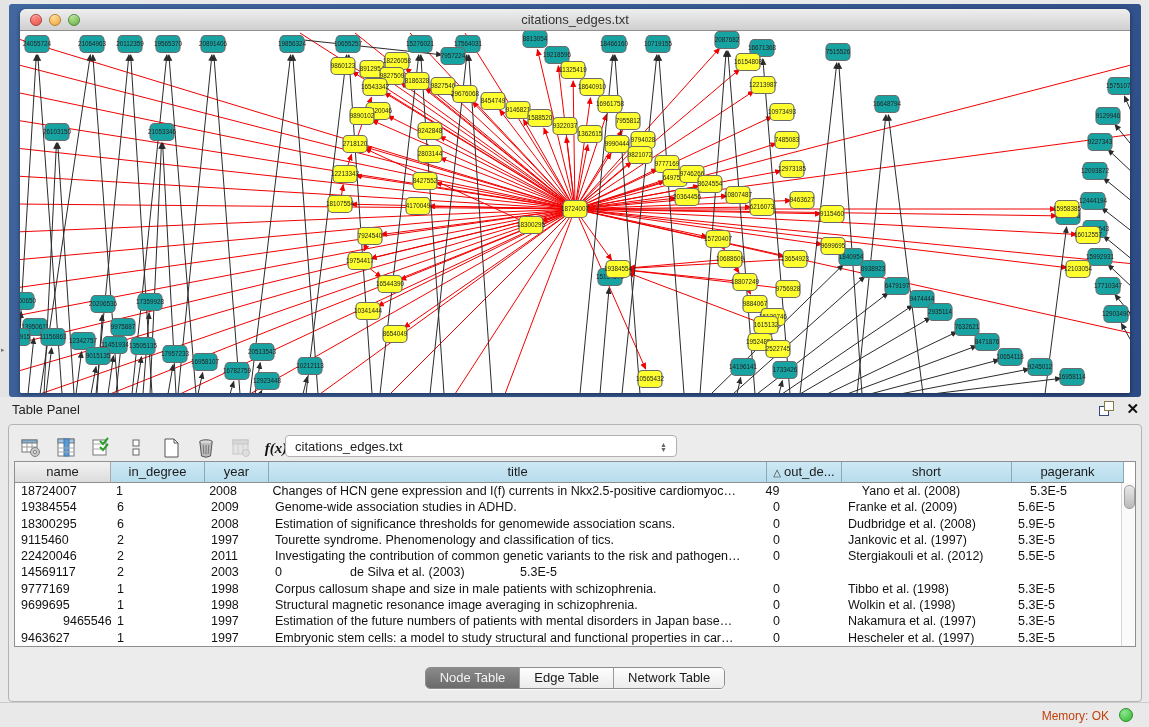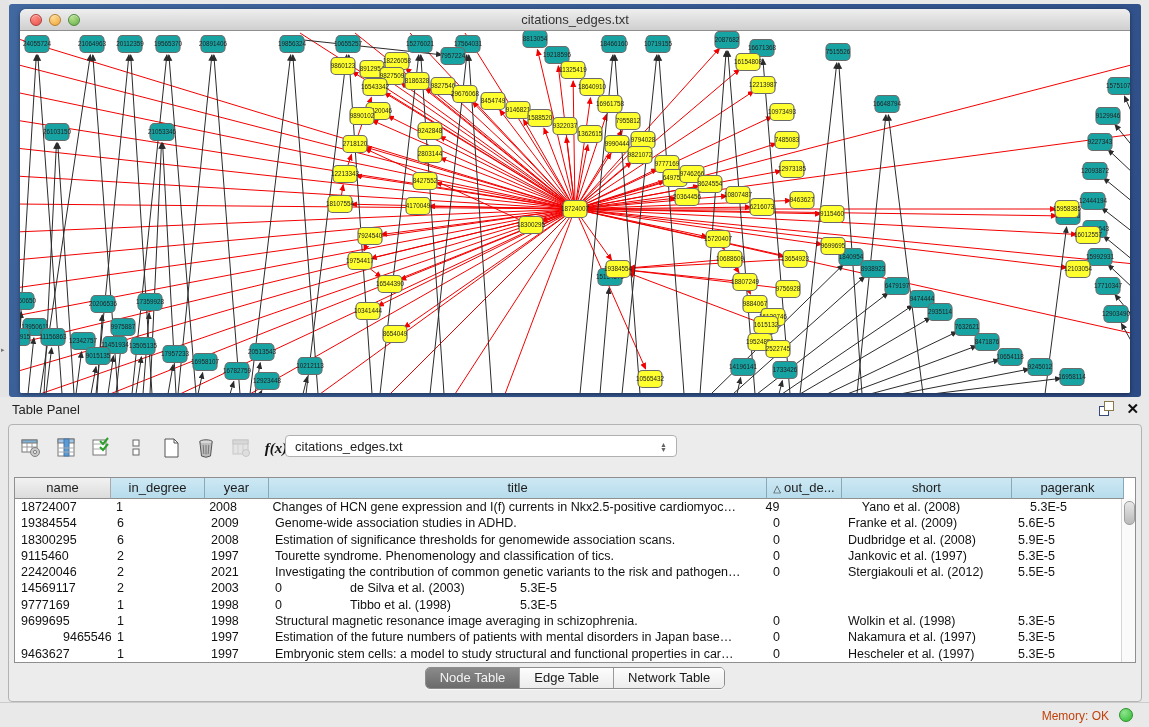--- a/index.html
+++ b/index.html
@@ -41,21 +41,21 @@
   .tbtn{width:24px;height:24px;display:flex;align-items:center;justify-content:center;cursor:pointer;}
   .tbtn.disabled{opacity:.45;cursor:default;}
   .fx{font-size:15px;font-weight:bold;font-style:italic;color:#111;font-family:"Liberation Serif",serif;}
   .combo{position:absolute;left:276px;top:10px;width:392px;height:22px;background:#fff;
     border:1px solid #b0b0b0;border-radius:4px;font-size:13px;color:#222;line-height:22px;
     padding-left:9px;box-sizing:border-box;cursor:pointer;}
   .combo .steppers{position:absolute;right:9px;top:0;height:22px;display:flex;flex-direction:column;justify-content:center;color:#666;}
   .combo .steppers span{font-size:7px;line-height:5px;}
 
   
-  .gridwrap{position:absolute;left:5px;top:52px;width:1122px;height:186px;background:#fff;border:1px solid #8f8f8f;box-sizing:border-box;}
+  .gridwrap{position:absolute;left:5px;top:36px;width:1122px;height:186px;background:#fff;border:1px solid #8f8f8f;box-sizing:border-box;}
   .thead{display:flex;height:21px;}
   .th{box-sizing:border-box;border-right:1px solid #8aa9b8;border-bottom:1px solid #8f8f8f;
     background:linear-gradient(#cde8f4,#b7dcec);font-size:13px;color:#1c1c1c;text-align:center;
     line-height:20px;overflow:hidden;white-space:nowrap;cursor:pointer;}
   .th.gray{background:linear-gradient(#f2f2f2,#dcdcdc);border-right:1px solid #aaa;}
   .sortglyph{font-size:10px;margin-right:3px;color:#333;}
   .tbody{position:relative;}
   .tr{display:flex;height:16.3px;cursor:default;}
   .td{box-sizing:border-box;font-size:12.5px;color:#111;padding-left:6px;overflow:hidden;
     white-space:nowrap;line-height:16.3px;}
@@ -927,38 +927,39 @@
               <div class="td" style="width: 94px;">2</div>
               <div class="td" style="width: 64px;">1997</div>
               <div class="td" style="width: 498px;">Tourette syndrome. Phenomenology and classification of tics.</div>
               <div class="td" style="width: 75px;">0</div>
               <div class="td" style="width: 170px;">Jankovic et al. (1997)</div>
               <div class="td" style="width: 112px;">5.3E-5</div>
             </div>
             <div class="tr">
               <div class="td" style="width: 96px;">22420046</div>
               <div class="td" style="width: 94px;">2</div>
-              <div class="td" style="width: 64px;">2021</div>
+              <div class="td" style="width: 64px;">2011</div>
               <div class="td" style="width: 498px;">Investigating the contribution of common genetic variants to the risk and pathogen…</div>
               <div class="td" style="width: 75px;">0</div>
               <div class="td" style="width: 170px;">Stergiakouli et al. (2012)</div>
               <div class="td" style="width: 112px;">5.5E-5</div>
             </div>
             <div class="tr">
               <div class="td" style="width: 96px;">14569117</div>
               <div class="td" style="width: 94px;">2</div>
               <div class="td" style="width: 64px;">2003</div>
               <div class="td" style="width: 75px;">0</div>
               <div class="td" style="width: 170px;">de Silva et al. (2003)</div>
               <div class="td" style="width: 112px;">5.3E-5</div>
             </div>
             <div class="tr">
               <div class="td" style="width: 96px;">9777169</div>
               <div class="td" style="width: 94px;">1</div>
               <div class="td" style="width: 64px;">1998</div>
+              <div class="td" style="width: 498px;">Corpus callosum shape and size in male patients with schizophrenia.</div>
               <div class="td" style="width: 75px;">0</div>
               <div class="td" style="width: 170px;">Tibbo et al. (1998)</div>
               <div class="td" style="width: 112px;">5.3E-5</div>
             </div>
             <div class="tr">
               <div class="td" style="width: 96px;">9699695</div>
               <div class="td" style="width: 94px;">1</div>
               <div class="td" style="width: 64px;">1998</div>
               <div class="td" style="width: 498px;">Structural magnetic resonance image averaging in schizophrenia.</div>
               <div class="td" style="width: 75px;">0</div>

